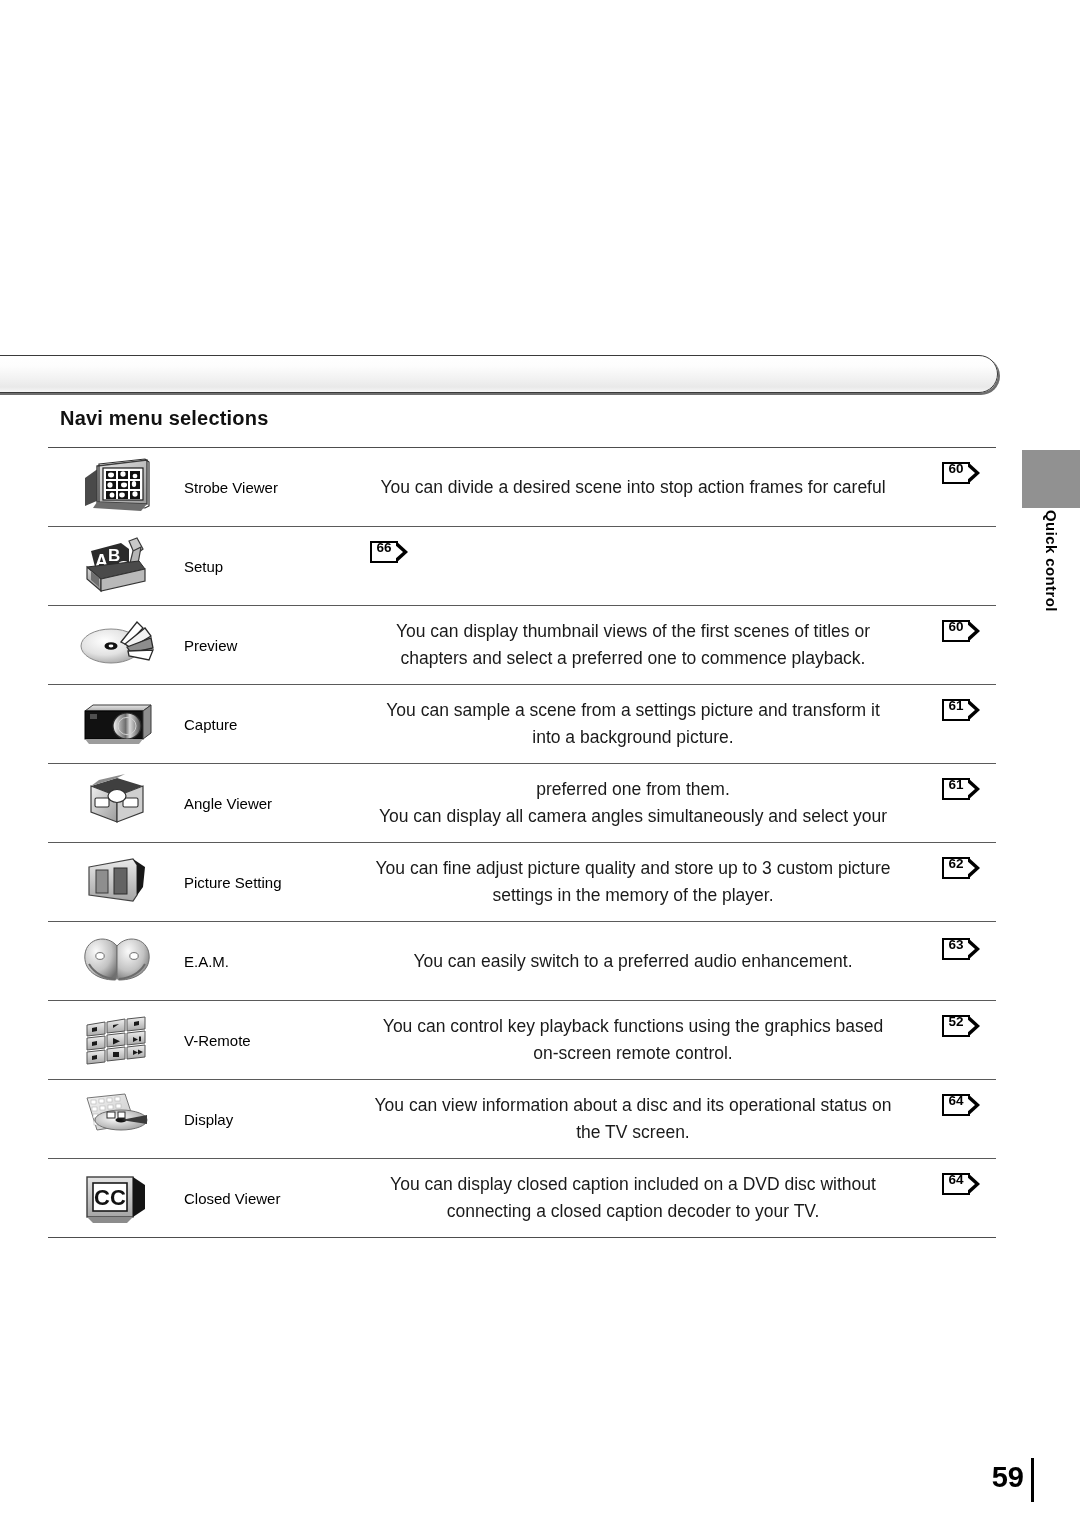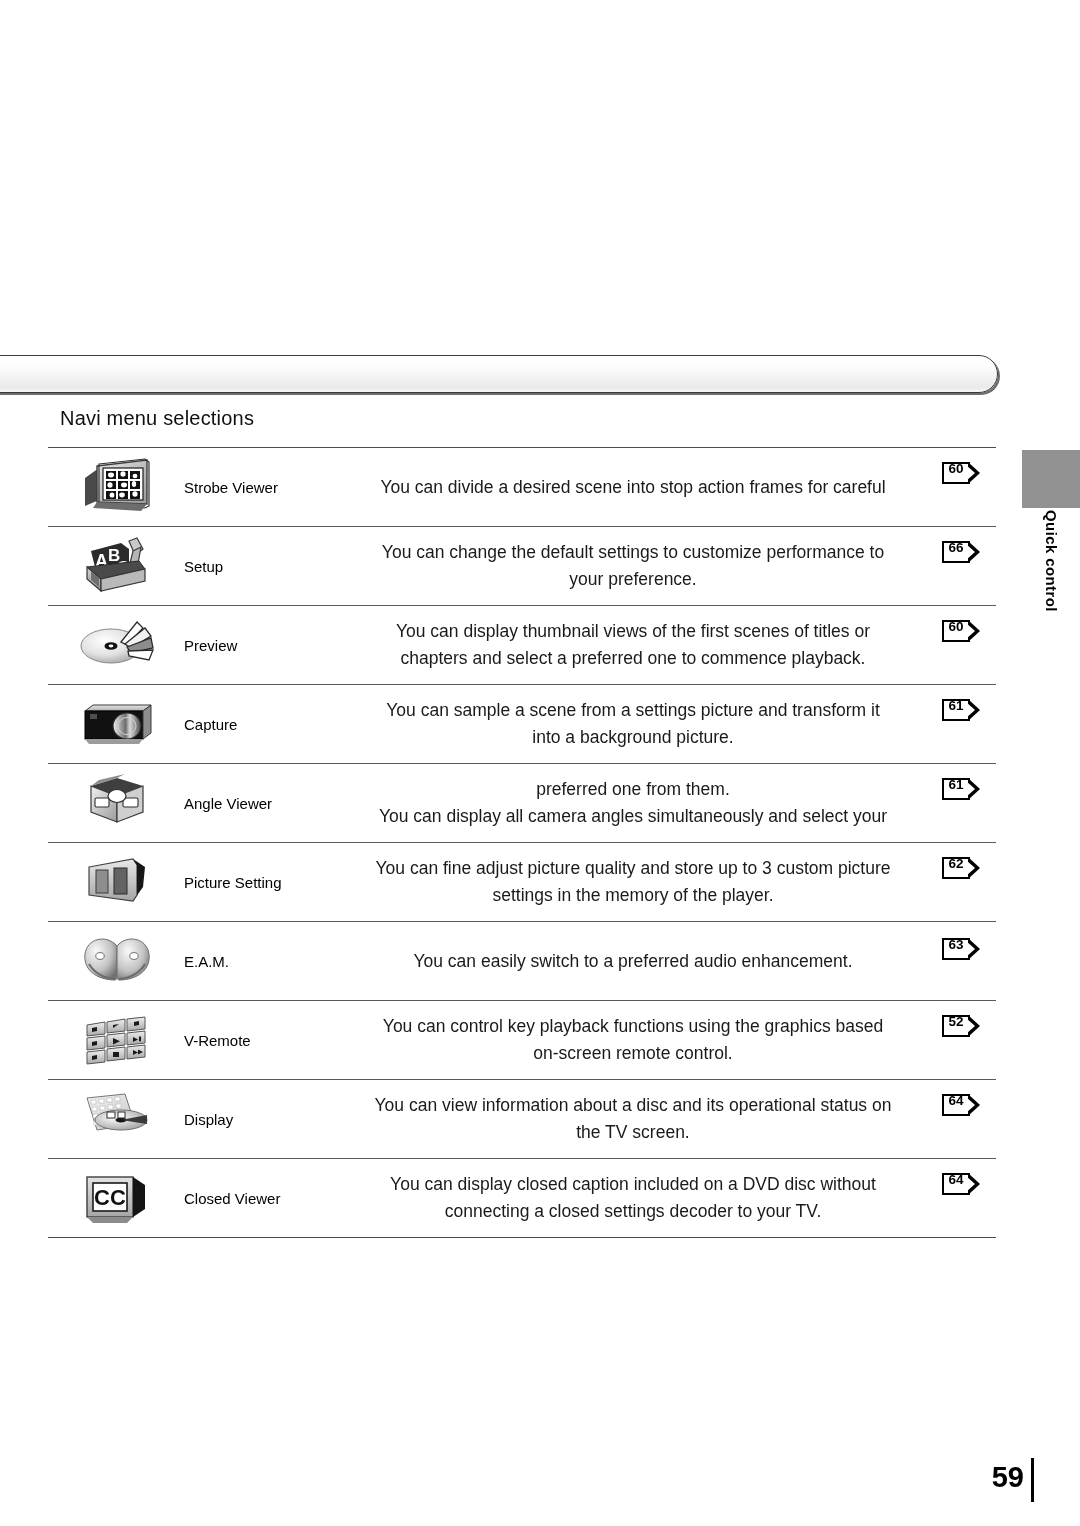--- a/index.html
+++ b/index.html
@@ -36,21 +36,21 @@
     box-shadow: 2px 2px 0 #6e6e6e;
     box-sizing: border-box;
   }
 
   
   .section-heading {
     position: absolute;
     left: 60px;
     top: 407px;
     font-size: 20px;
-    font-weight: normal;
+    font-weight: bold;
     letter-spacing: 0.2px;
     color: #111111;
   }
 
   
   .nav-table {
     position: absolute;
     left: 48px;
     top: 447px;
     width: 948px;
@@ -290,24 +290,20 @@
       <text x="18" y="32" font-family="Liberation Sans, sans-serif" font-size="18" font-weight="bold" fill="#ffffff">A</text>
       <text x="31" y="26" font-family="Liberation Sans, sans-serif" font-size="17" font-weight="bold" fill="#ffffff">B</text>
       <text x="40" y="38" font-family="Liberation Sans, sans-serif" font-size="17" font-weight="bold" fill="#ffffff">C</text>
       <path d="M10 32 L62 26 L68 34 L24 44 Z" fill="#4a4a4a" stroke="#2a2a2a" stroke-width="1"></path>
       <path d="M10 32 L24 44 L24 56 L10 44 Z" fill="url(#gB)" stroke="#343434" stroke-width="1.2"></path>
       <path d="M24 44 L68 34 L68 46 L24 56 Z" fill="#b9b9b9" stroke="#343434" stroke-width="1.2"></path>
       <path d="M14 36 L22 43 L22 52 L14 45 Z" fill="#6f6f6f"></path>
     </svg>
       </div>
       <div class="cell-label">Setup</div>
-      <div class="cell-desc">
-        <div class="line">You can change the default settings to customize performance to</div>
-        <div class="line">your preference.</div>
-      </div>
       <div class="cell-page">
         <span class="page-badge">
             <span class="pb-body"></span>
             <span class="pb-tip"></span>
             <span class="pb-num">66</span>
           </span>
       </div>
     </div>
     <div class="rule thin"></div>
     <div class="row">
@@ -586,21 +582,21 @@
       <rect x="10" y="10" width="46" height="40" fill="url(#gL)" stroke="#3d3d3d" stroke-width="1.4"></rect>
       <path d="M56 10 L68 18 L68 42 L56 50 Z" fill="#141414"></path>
       <rect x="16" y="16" width="34" height="28" fill="#ffffff" stroke="#1a1a1a" stroke-width="1.6"></rect>
       <text x="33" y="38" text-anchor="middle" font-family="Liberation Sans, sans-serif" font-size="22" font-weight="bold" fill="#111111">CC</text>
       <path d="M10 50 L56 50 L50 56 L16 56 Z" fill="#8c8c8c"></path>
     </svg>
       </div>
       <div class="cell-label">Closed Viewer</div>
       <div class="cell-desc">
         <div class="line">You can display closed caption included on a DVD disc without</div>
-        <div class="line">connecting a closed settings decoder to your TV.</div>
+        <div class="line">connecting a closed caption decoder to your TV.</div>
       </div>
       <div class="cell-page">
         <span class="page-badge">
             <span class="pb-body"></span>
             <span class="pb-tip"></span>
             <span class="pb-num">64</span>
           </span>
       </div>
     </div>
     <div class="rule"></div>

